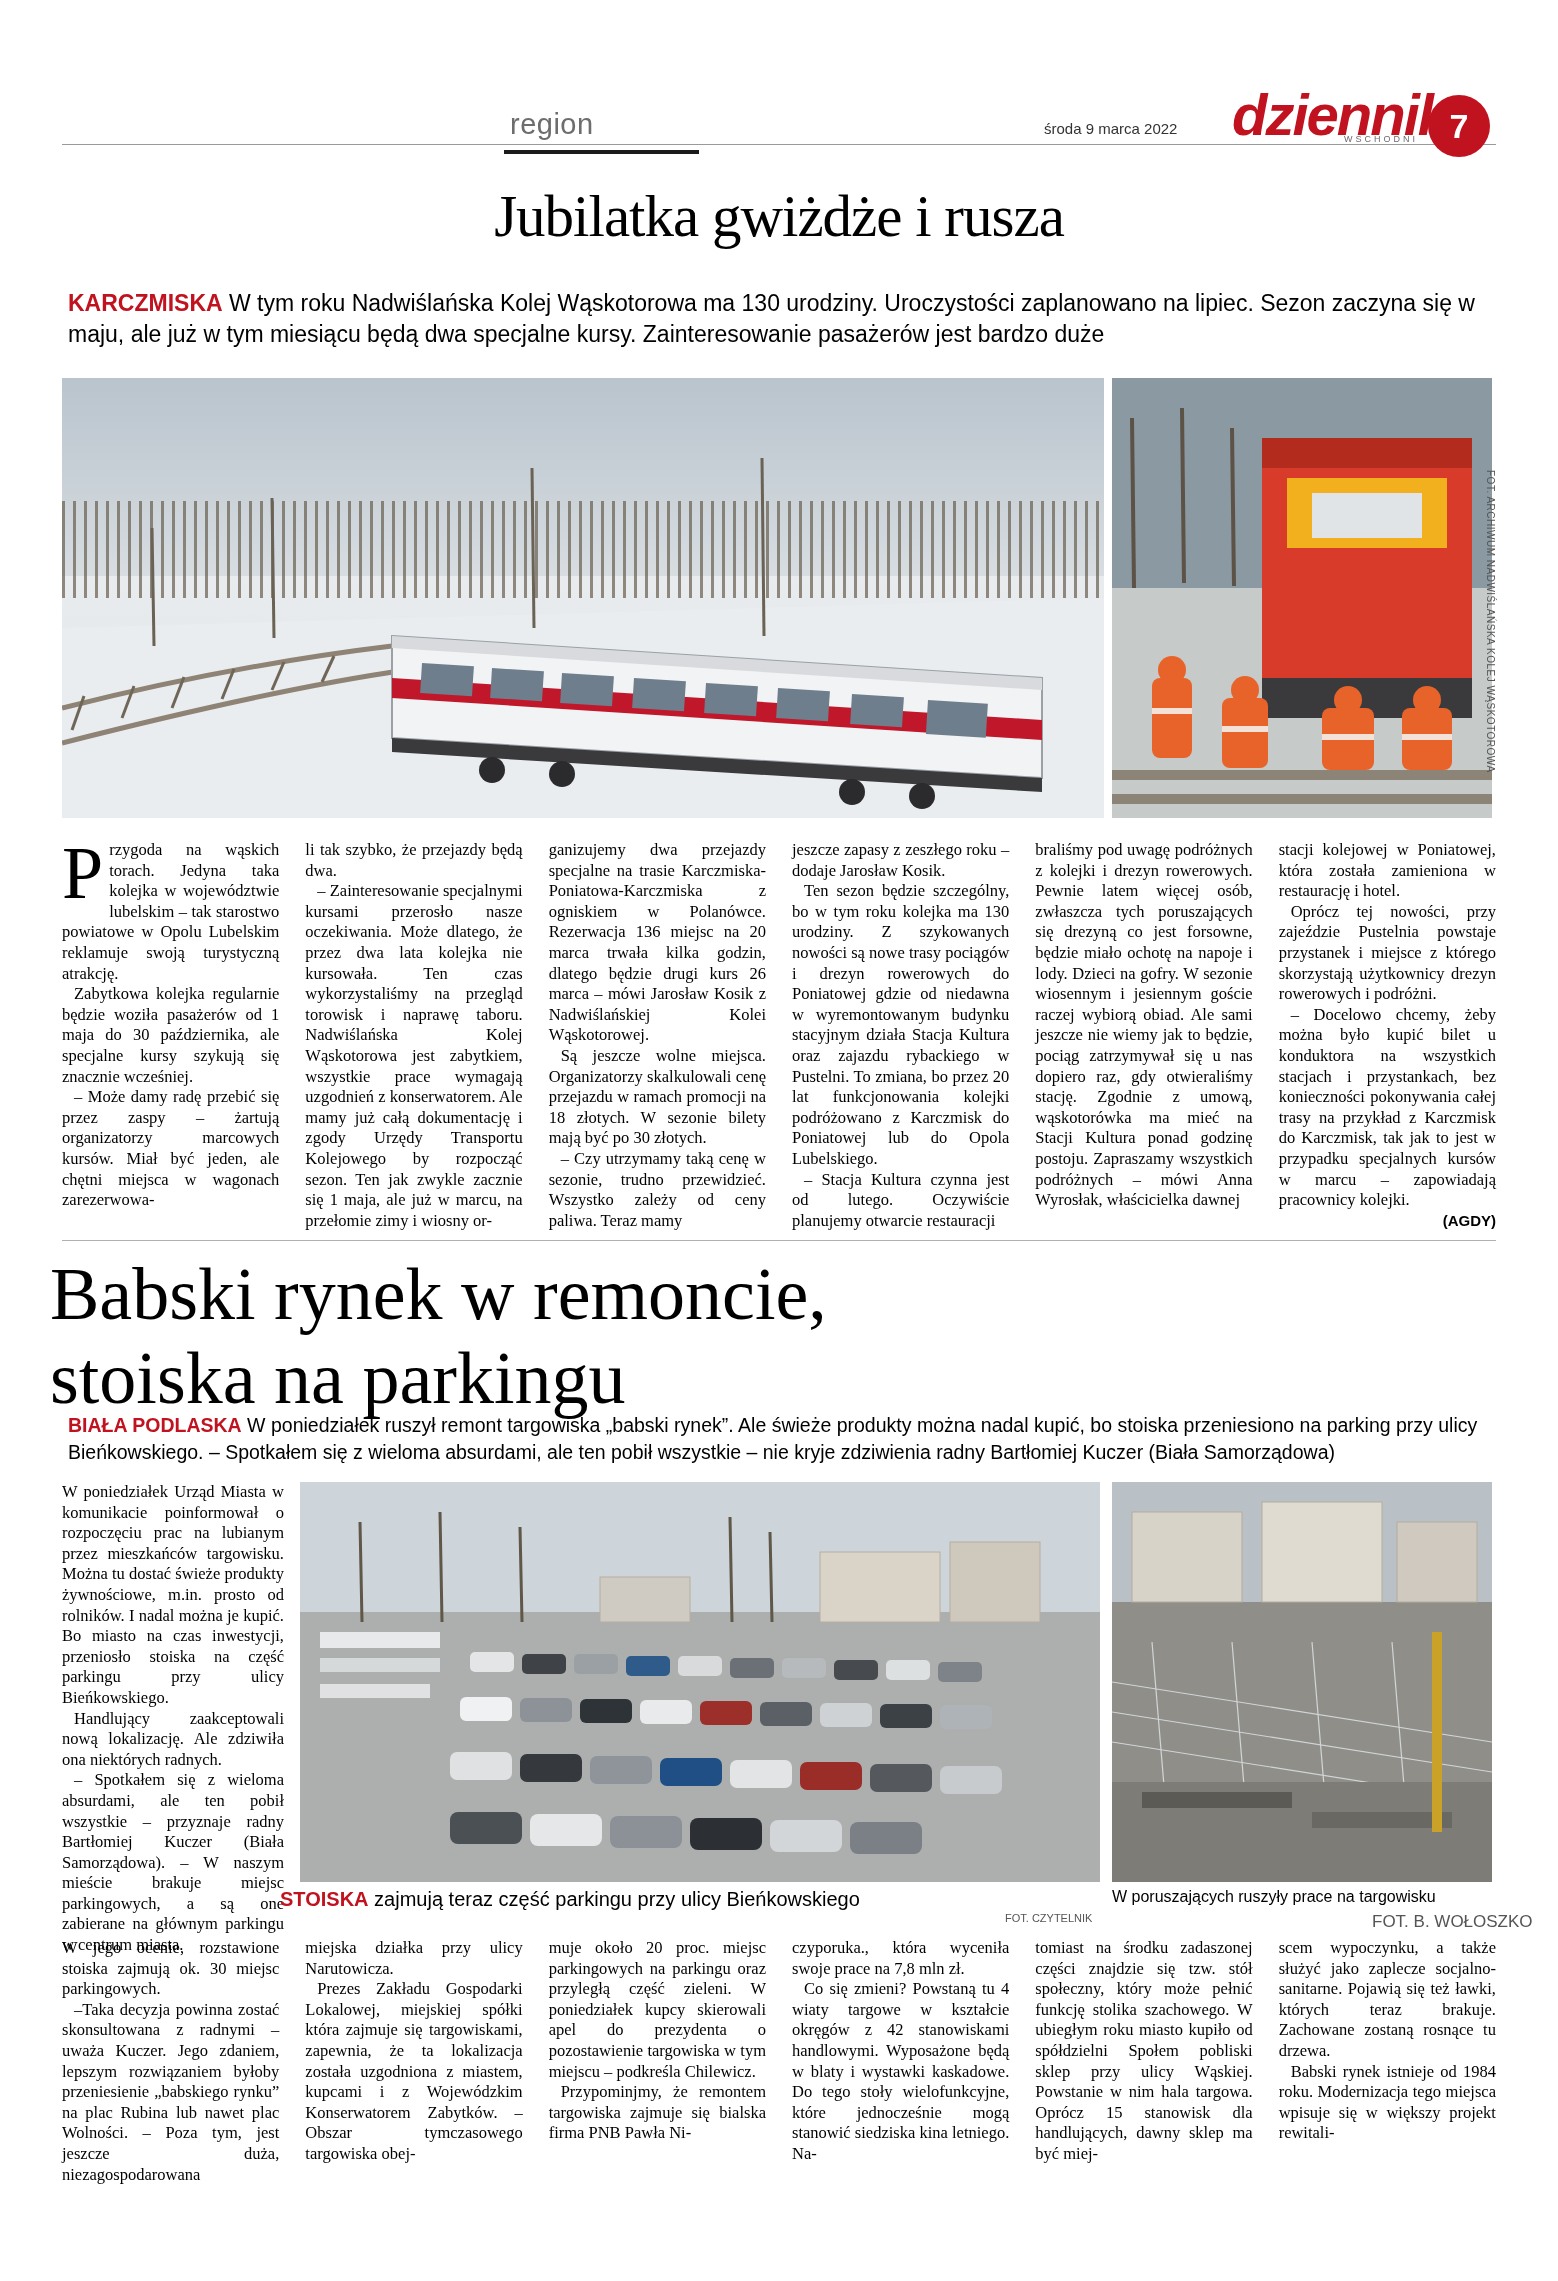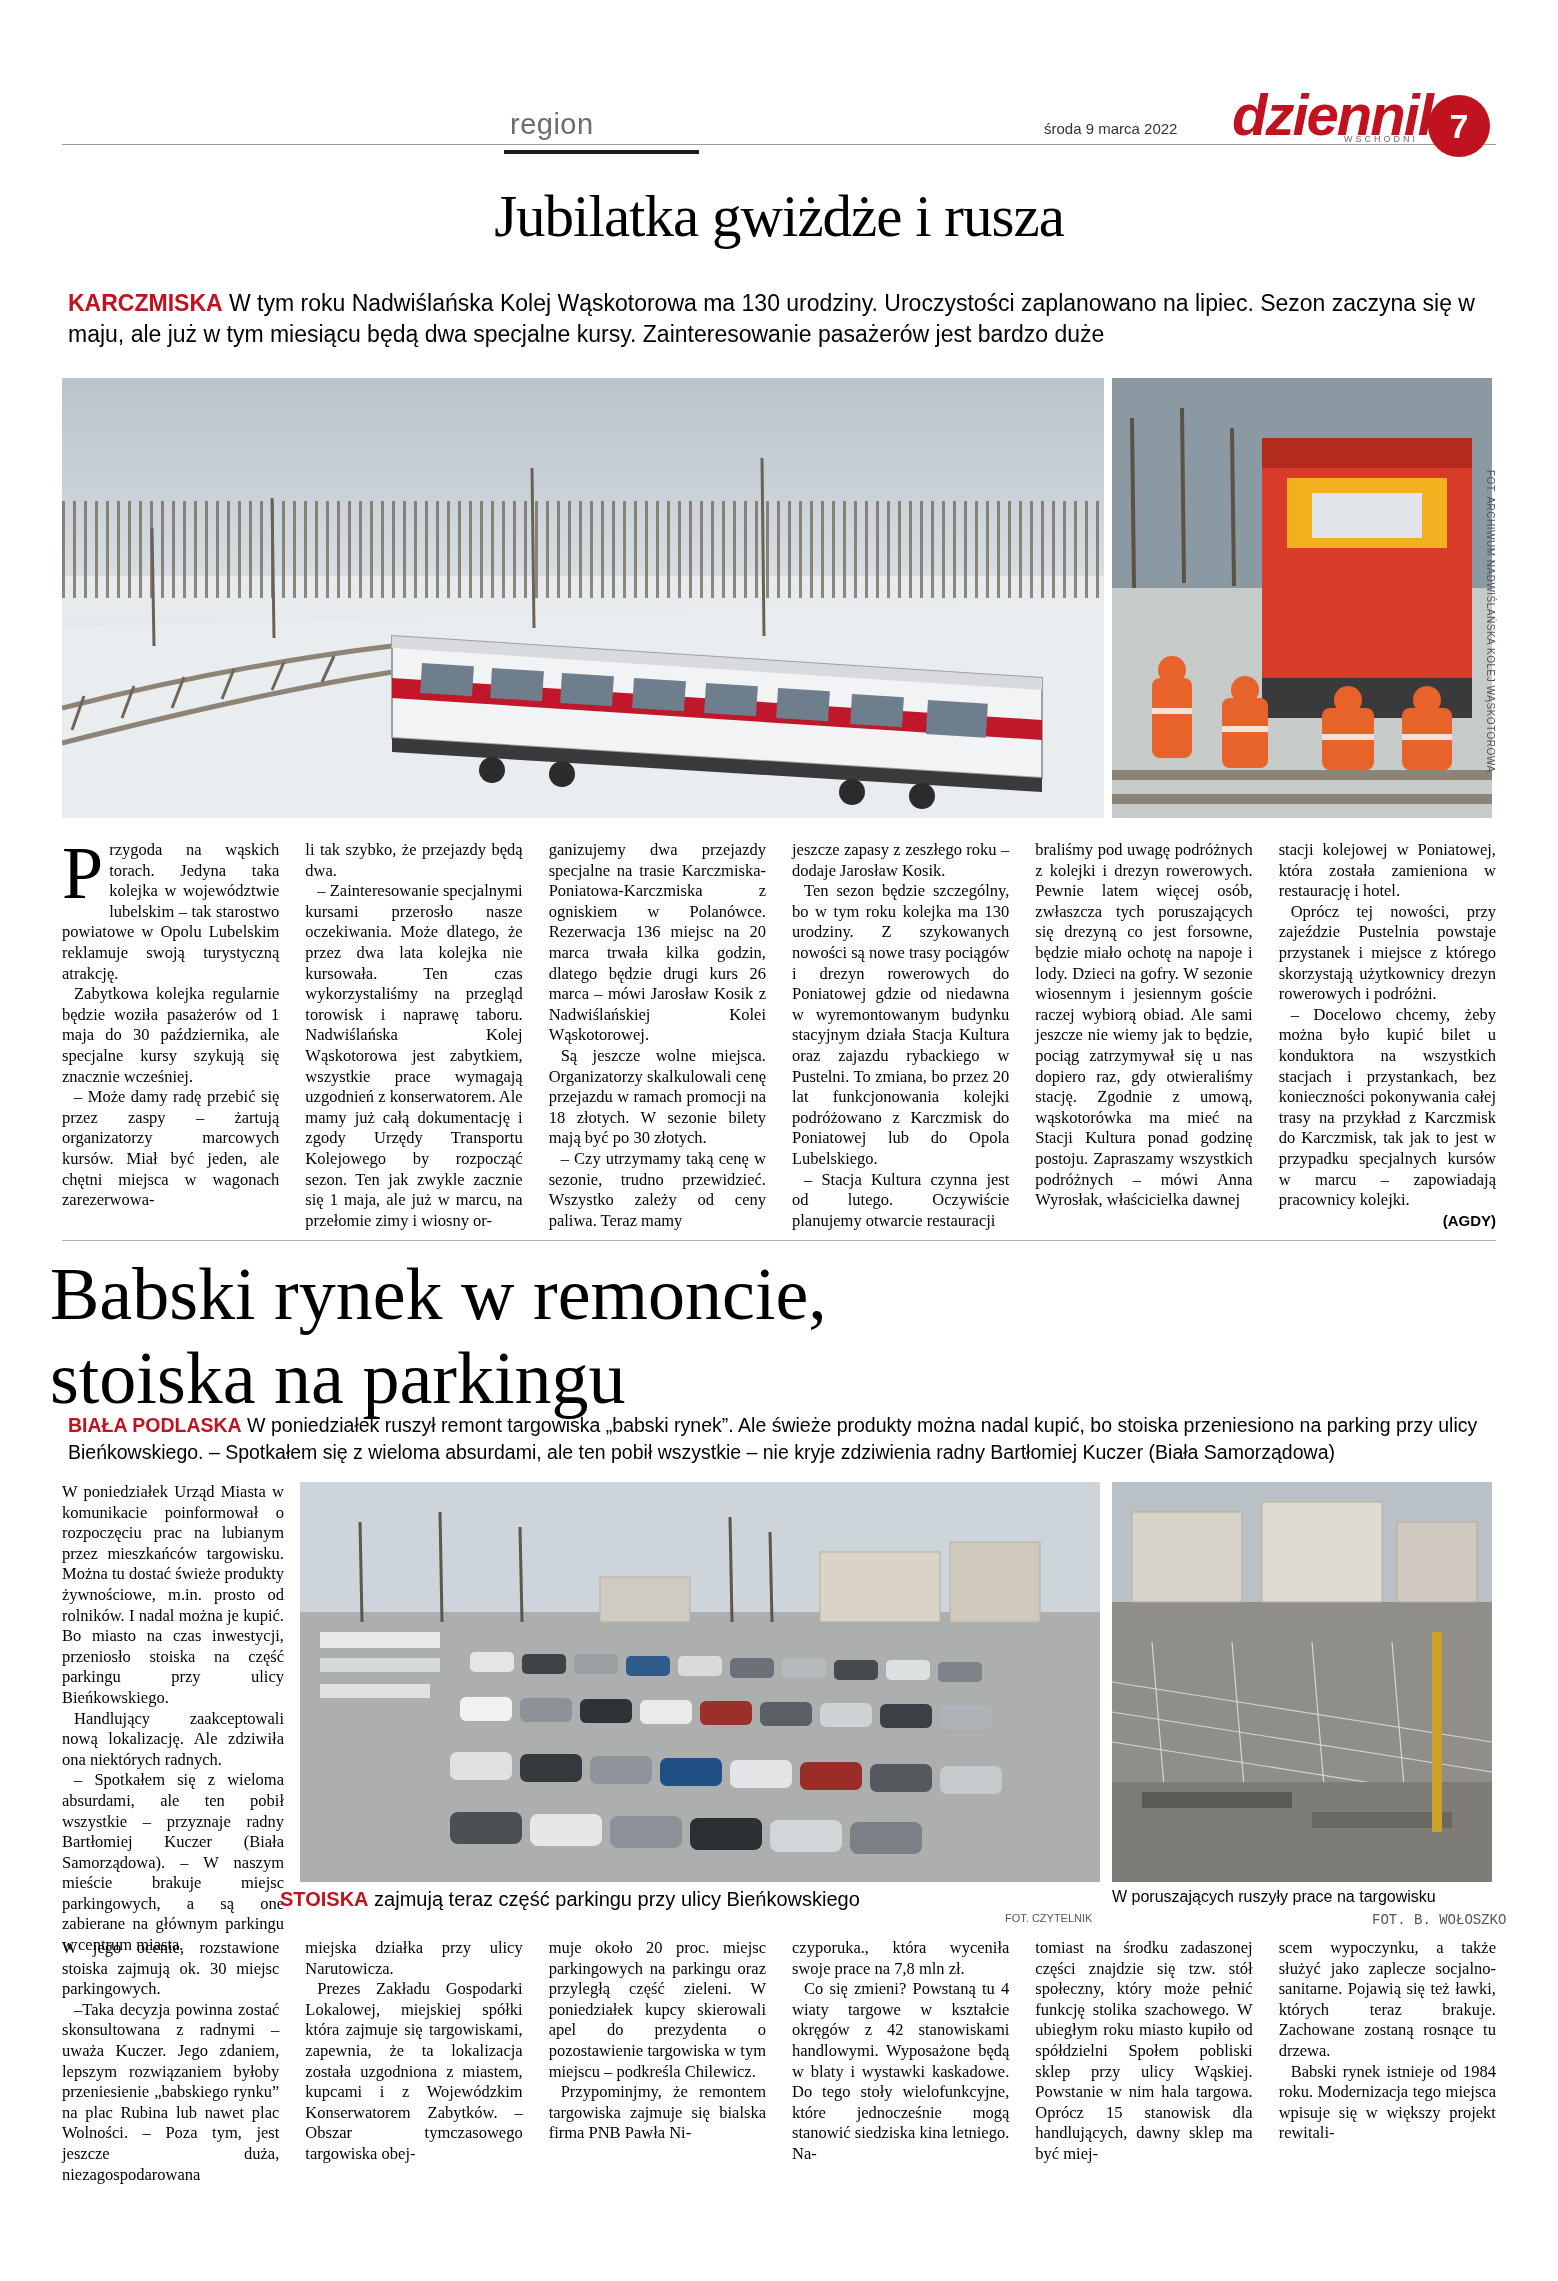--- a/index.html
+++ b/index.html
@@ -288,22 +288,22 @@
     left: 1112px;
     top: 1888px;
     width: 380px;
     font-family: "Liberation Sans", sans-serif;
     font-size: 16px;
   }
   .cap3-credit {
     position: absolute;
     left: 1372px;
     top: 1912px;
-    font-family: Liberation Mono, monospace;
-    font-size: 14px;
+    font-family: Liberation Sans, sans-serif;
+    font-size: 17px;
     color: #555;
   }
 
   .cols2 {
     position: absolute;
     left: 62px;
     top: 1938px;
     width: 1434px;
     height: 330px;
     display: flex;

